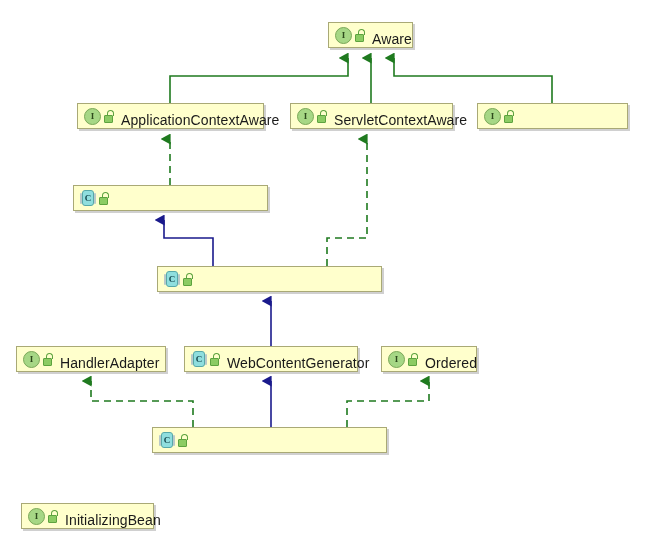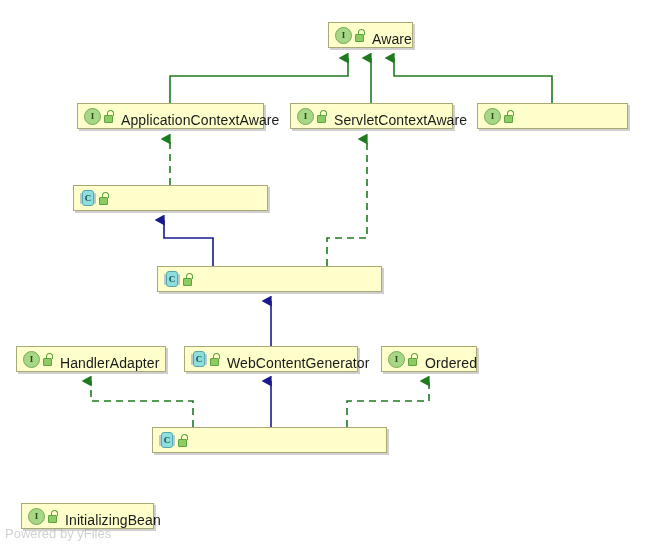--- a/index.html
+++ b/index.html
@@ -321,15 +321,14 @@
     <span class="glyphs">
       <span class="icon-interface">I</span>
       <span class="icon-lock">
         <span class="shackle"></span>
           <span class="bodybox"></span>
       </span>
     </span>
     <span class="label">InitializingBean</span>
   </div>
 
-  <div class="watermark" style="left:5px; top:526px;">Powered by yFiles</div>
 
 </div>
 
 </body></html>

